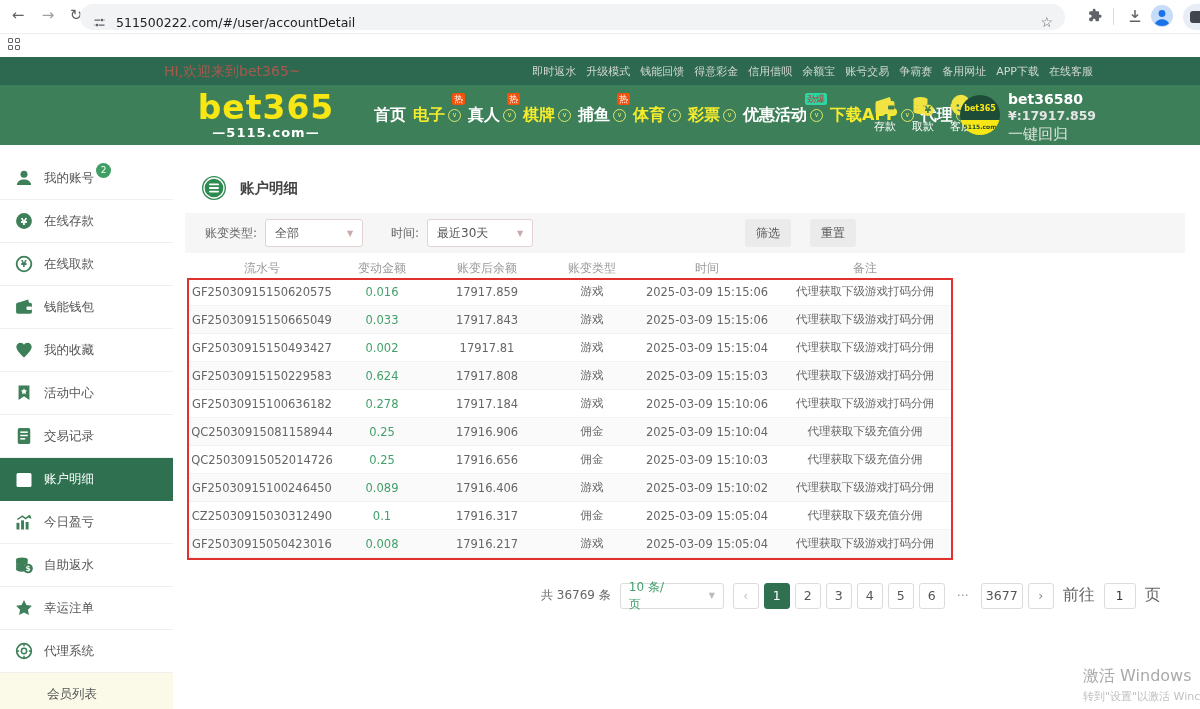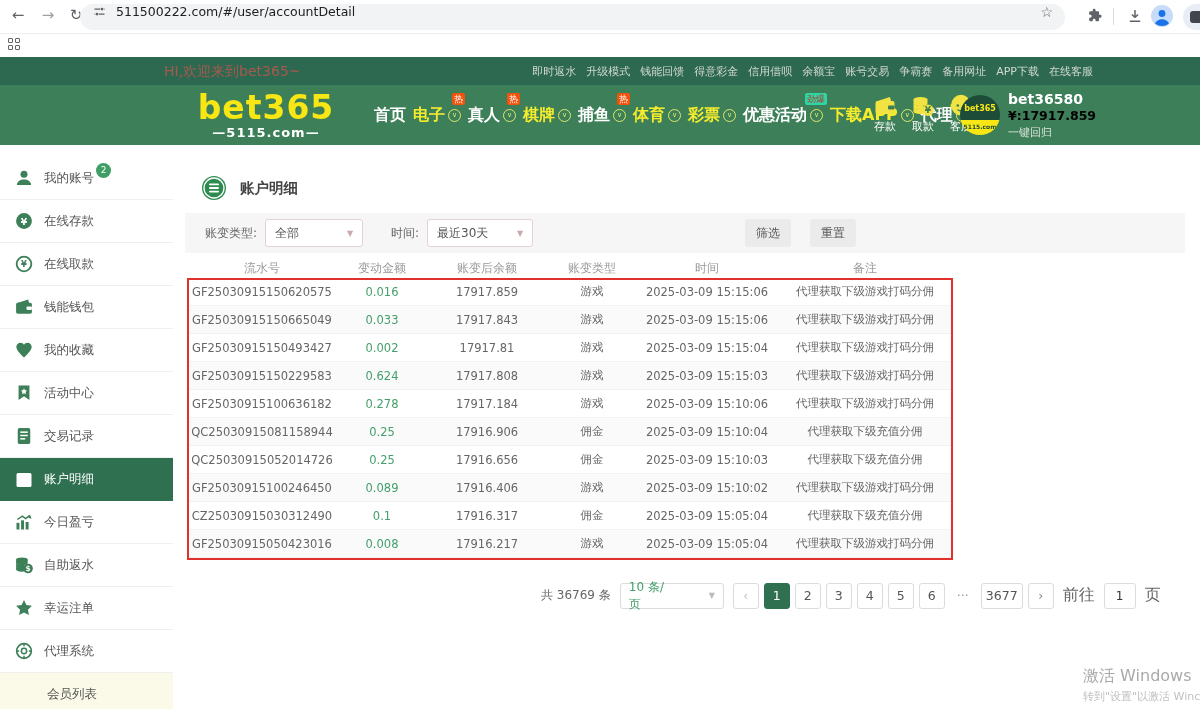--- a/index.html
+++ b/index.html
@@ -3,21 +3,21 @@
 <meta charset="utf-8">
 <style>
   * { margin:0; padding:0; box-sizing:border-box; }
   body { font-family:"DejaVu Sans","Liberation Sans",sans-serif; background:#fff; }
   .screen { position:relative; width:1200px; height:709px; overflow:hidden; background:#fff; }
 
   
   .chrome { position:absolute; left:0; top:0; width:1200px; height:57px; background:#fff; }
   .hairline { position:absolute; left:0; top:33px; width:1200px; height:1px; background:#ededed; }
   .nav-ic { position:absolute; top:6px; font-size:15px; color:#5f6368; width:20px; text-align:center; cursor:pointer; }
-  .omnibox { position:absolute; left:80px; top:4px; width:985px; height:26px; background:#f1f3f4; border-radius:13px; display:flex; align-items:flex-start; padding:0 12px; }
+  .omnibox { position:absolute; left:80px; top:4px; width:985px; height:26px; background:#f1f3f4; border-radius:13px; display:flex; align-items:flex-end; padding:0 12px; }
   .omnibox .tune { width:15px; height:15px; margin-right:9px; flex:0 0 auto; }
   .url-text { font-size:12.5px; color:#202124; flex:1 1 auto; white-space:nowrap; overflow:hidden; }
   .star { font-size:14px; color:#5f6368; margin-left:8px; }
   .ext-ic { position:absolute; left:1086px; top:7px; width:17px; height:17px; }
   .vdiv { position:absolute; left:1113px; top:8px; width:1px; height:17px; background:#dadce0; }
   .dl-ic { position:absolute; left:1126px; top:7px; width:18px; height:18px; }
   .avatar { position:absolute; left:1150px; top:4px; width:24px; height:24px; }
   .menu-pill { position:absolute; left:1183px; top:4px; width:30px; height:26px; background:#e9eef6; border-radius:13px; }
   .menu-pill i { position:absolute; left:7px; top:7px; width:12px; height:12px; background:#41464e; border-radius:3px; }
   .apps { position:absolute; left:8px; top:38px; width:12px; height:12px; display:grid; grid-template-columns:5px 5px; grid-template-rows:5px 5px; gap:2px; }
@@ -42,22 +42,22 @@
   .circ { width:13px; height:13px; border:1px solid #dfe96b; border-radius:50%; color:#dfe96b; font-size:7px; line-height:11px; text-align:center; font-weight:normal; }
   .quick { position:absolute; left:872px; top:9px; display:flex; gap:12px; }
   .quick-item { display:flex; flex-direction:column; align-items:center; cursor:pointer; color:#f0e342; }
   .quick-item svg { width:26px; height:24px; }
   .quick-label { font-size:11px; color:#fff; margin-top:1px; }
   .acct-badge { position:absolute; left:960px; top:10px; width:40px; height:40px; border-radius:50%; overflow:hidden; }
   .acct-badge .bt { height:25px; background:#1d4d38; color:#f8e715; font-size:8px; font-weight:bold; text-align:center; line-height:27px; }
   .acct-badge .bb { height:15px; background:#f8e715; color:#1d4d38; font-size:6px; font-weight:bold; text-align:center; line-height:13px; }
   .acct { position:absolute; left:1008px; top:6px; }
   .acct-user { font-size:14px; font-weight:bold; color:#fff; }
-  .acct-bal { font-size:12.5px; font-weight:bold; color:#000000; margin-top:1px; }
-  .acct-one { font-size:11px; color:#dfe5df; margin-top:2px; cursor:pointer; }
+  .acct-bal { font-size:12.5px; font-weight:bold; color:#e5e5e5; margin-top:1px; }
+  .acct-one { font-size:15px; color:#dfe5df; margin-top:2px; cursor:pointer; }
 
   
   .sidebar { position:absolute; left:0; top:145px; width:198px; height:564px; background:#fff; border-right:3px solid #a16207; padding-top:12px; }
   .side-item { height:43px; display:flex; align-items:center; padding-left:14px; border-bottom:1px solid #f0f0f0; cursor:pointer; position:relative; }
   .s-icon { width:20px; height:20px; color:#3d7f58; margin-right:10px; flex:0 0 auto; }
   .s-icon svg { width:20px; height:20px; display:block; }
   .s-label { font-size:12.5px; color:#555; }
   .s-badge { width:15px; height:15px; border-radius:50%; background:#3e9e63; color:#fff; font-size:9px; line-height:15px; text-align:center; margin-left:2px; align-self:flex-start; margin-top:6px; }
   .s-chev { margin-left:auto; margin-right:14px; color:#999; font-size:10px; }
   .side-item.active { background:#2e7050; border-bottom:none; }

